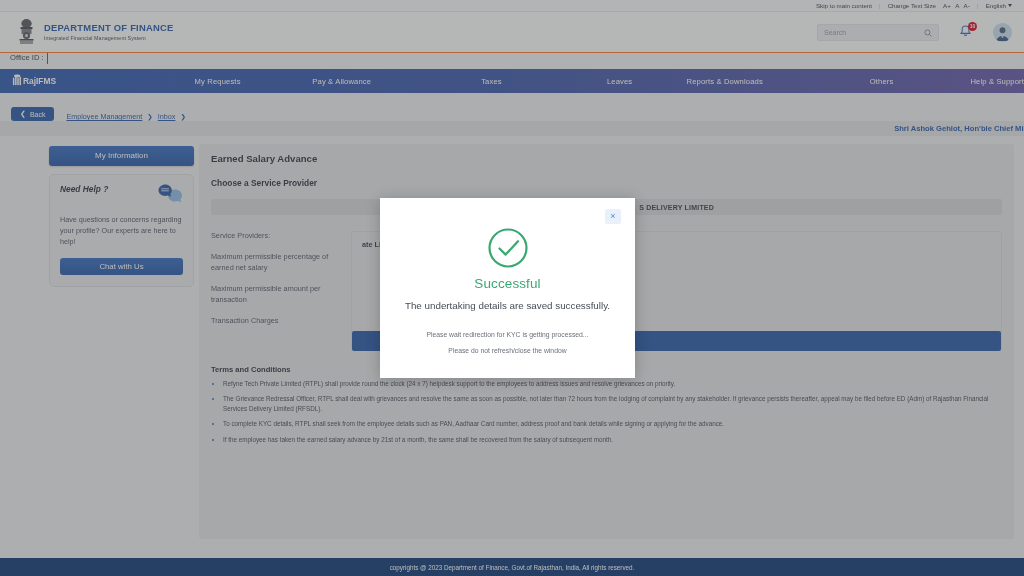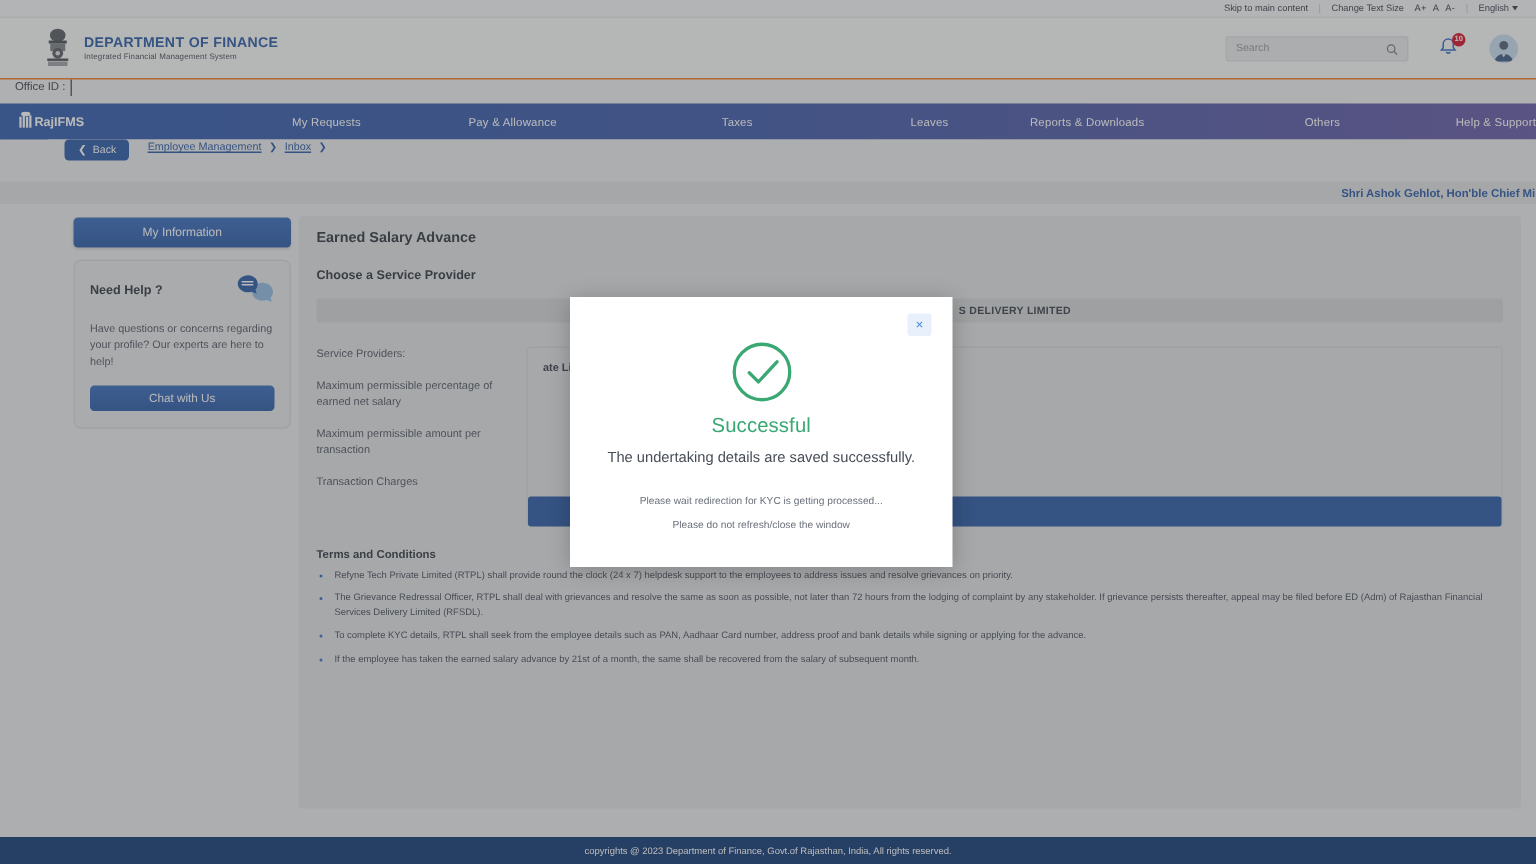--- a/index.html
+++ b/index.html
@@ -45,21 +45,21 @@
     border-left: 2.4px solid transparent;
     border-right: 2.4px solid transparent;
     border-top: 3.2px solid #2c3440;
   }
 
   
   .header {
     height: 40px;
     background: #f7f8f9;
     display: flex; align-items: center;
-    padding: 0 12px 0 28px;
+    padding: 0 12px 0 16px;
     position: relative;
   }
   .brand { display: flex; align-items: center; gap: 7px; }
   .emblem { width: 21px; height: 28px; display:block; }
   .brand-text .b-title {
     font-size: 9.4px; font-weight: bold; color: #1b4fa0;
     letter-spacing: .25px; line-height: 1.15;
   }
   .brand-text .b-sub {
     font-size: 5.3px; color: #37404d; letter-spacing: .1px; margin-top: 1.5px;
@@ -136,22 +136,22 @@
   .nav-items { display: flex; flex: 1; }
   .nav-item {
     flex: 1; text-align: right; cursor: pointer;
     white-space: nowrap; letter-spacing: .15px;
   }
 
   
   .crumb-row {
     height: 28px;
     background: #e9eaec;
-    display: flex; align-items: flex-start;
-    padding-left: 11px; gap: 12px; margin-left: 32px;
+    display: flex; align-items: flex-end;
+    padding-left: 11px; gap: 12px;
   }
   .back-btn {
     background: #1b4fa0; color: #fff;
     border: 0; border-radius: 3px;
     height: 14px; padding: 0 9px;
     font-family: inherit; font-size: 7px;
     display: flex; align-items: center; gap: 4px;
     cursor: pointer;
   }
   .crumbs { display: flex; align-items: center; gap: 5px; font-size: 7.2px; }
@@ -190,21 +190,21 @@
     box-shadow: 0 1px 2px rgba(0,0,0,.15);
   }
   .help-card {
     margin-top: 8px;
     background: #e3e5e8;
     border: 1px solid #d4d6da;
     border-radius: 5px;
     padding: 9px 10px 11px 10px;
   }
   .help-head {
-    display: flex; align-items: center; justify-content: space-between;
+    display: flex; align-items: flex-start; justify-content: space-between; font-style: italic;
   }
   .help-title { font-size: 8.4px; font-weight: bold; color: #222a35; }
   .help-body {
     margin-top: 9px;
     font-size: 7.2px; line-height: 1.55; color: #444c58;
   }
   .chat-btn {
     margin-top: 11px;
     width: 100%; height: 17px;
     background: linear-gradient(180deg, #2a62bb 0%, #1b4fa0 100%);

